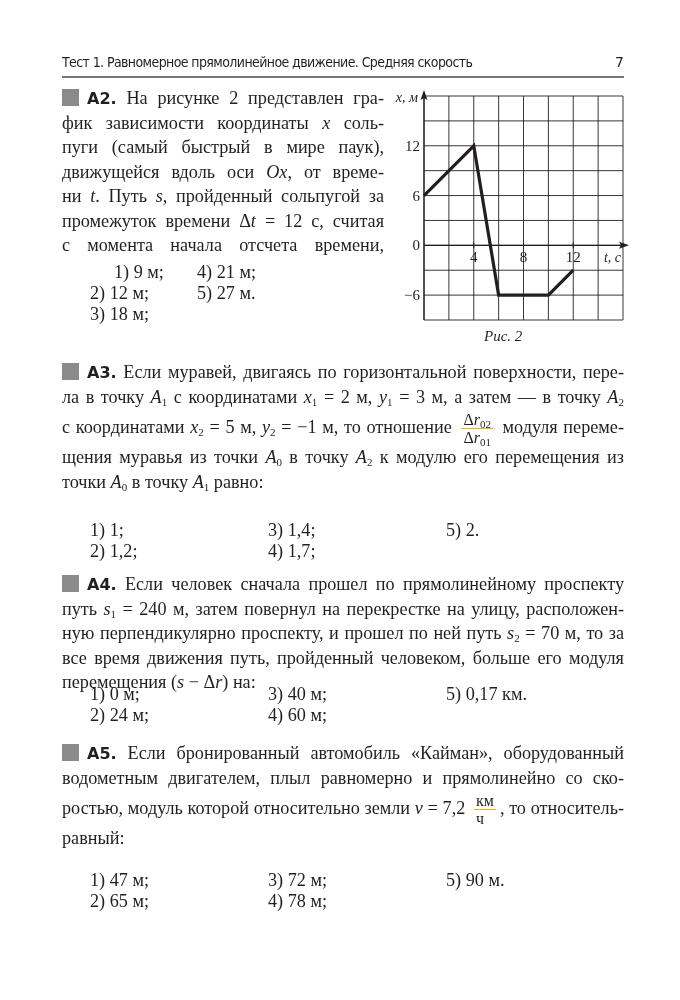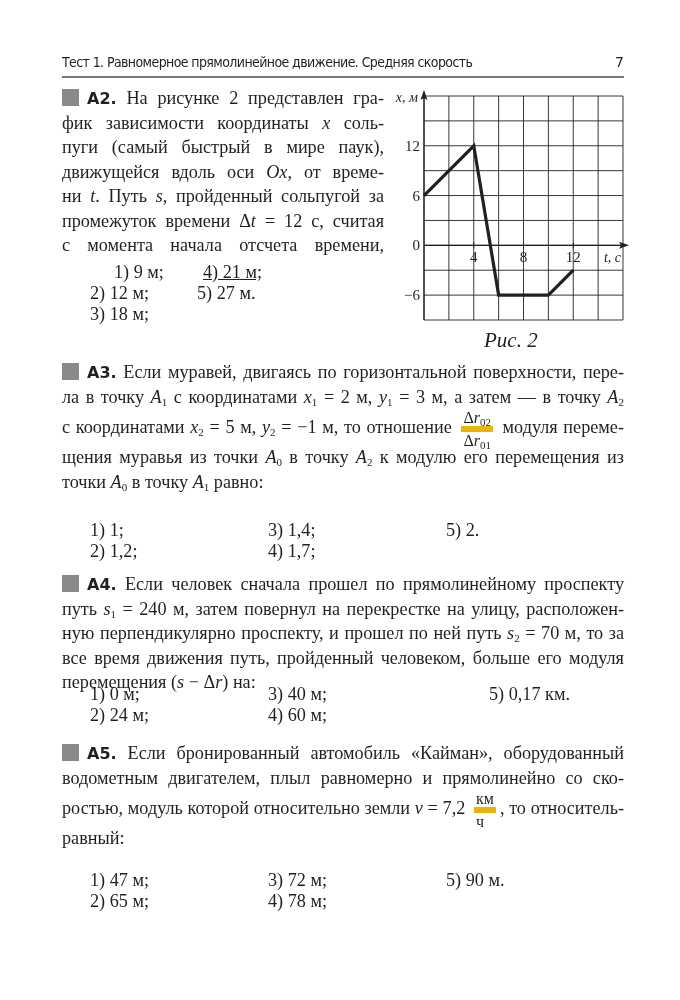--- a/index.html
+++ b/index.html
@@ -17,28 +17,28 @@
   .header-rule { position: absolute; left: 62px; top: 76px; width: 562px; height: 2px; background: #777; }
 
   .block { position: absolute; left: 62px; width: 562px; font-size: 18.2px; line-height: 24.5px; }
   .line { white-space: nowrap; text-align: justify; text-align-last: justify; display: block; height: 24.5px; }
   .line.last { text-align-last: left; }
   .sq { display: inline-block; width: 17px; height: 17px; background: #8a8a8a; vertical-align: -2px; margin-right: 8px; }
   .qnum { font-family: "DejaVu Sans", "Liberation Sans", sans-serif; font-weight: bold; font-size: 16px; }
   i { font-style: italic; }
   sub { font-size: 11px; vertical-align: -3px; line-height: 0; }
   .frac { display: inline-block; vertical-align: middle; text-align: center; line-height: 17px; font-size: 16px; margin: 0 4px; }
-  .frac .num { display: block; border-bottom: 6px solid #eab308; padding: 0 2px; }
+  .frac .num { display: block; border-bottom: 1px solid #eab308; padding: 0 2px; }
   .frac .den { display: block; padding: 0 2px; }
 
   .answers { position: absolute; font-size: 18.2px; line-height: 21px; }
   .ans { position: absolute; white-space: nowrap; }
 
   #graph { position: absolute; left: 385px; top: 85px; }
-  .caption { position: absolute; left: 484px; top: 328px; font-style: italic; font-size: 21px; }
+  .caption { position: absolute; left: 484px; top: 328px; font-style: italic; font-size: 15px; }
 </style>
 </head>
 <body>
 
 <div class="header">
   <span class="title">Тест 1. Равномерное прямолинейное движение. Средняя скорость</span>
   <span class="pnum">7</span>
 </div>
 <div class="header-rule"></div>
 
@@ -48,21 +48,21 @@
   <span class="line">пуги (самый быстрый в мире паук),</span>
   <span class="line">движущейся вдоль оси <i>Ox</i>, от време-</span>
   <span class="line">ни <i>t</i>. Путь <i>s</i>, пройденный сольпугой за</span>
   <span class="line">промежуток времени Δ<i>t</i> = 12 с, считая</span>
   <span class="line">с момента начала отсчета времени,</span>
 </div>
 <div class="answers" style="left:90px; top:262px;">
   <span class="ans" style="left:0; top:0;margin-left:24px;">1) 9 м;</span>
   <span class="ans" style="left:0; top:21px;">2) 12 м;</span>
   <span class="ans" style="left:0; top:42px;">3) 18 м;</span>
-  <span class="ans" style="left:113px; top:0;text-decoration:underline;">4) 21 м;</span>
+  <span class="ans" style="left:107px; top:0;">4) 21 м;</span>
   <span class="ans" style="left:107px; top:21px;">5) 27 м.</span>
 </div>
 
 <svg id="graph" width="250" height="245">
   <g id="grid-layer">
       <line x1="39" y1="11" x2="39" y2="235" stroke="#231f20" stroke-width="0.9"></line>
       <line x1="63.875" y1="11" x2="63.875" y2="235" stroke="#231f20" stroke-width="0.9"></line>
       <line x1="88.75" y1="11" x2="88.75" y2="235" stroke="#231f20" stroke-width="0.9"></line>
       <line x1="113.625" y1="11" x2="113.625" y2="235" stroke="#231f20" stroke-width="0.9"></line>
       <line x1="138.5" y1="11" x2="138.5" y2="235" stroke="#231f20" stroke-width="0.9"></line>
@@ -130,21 +130,21 @@
   <span class="line">путь <i>s</i><sub>1</sub> = 240 м, затем повернул на перекрестке на улицу, расположен-</span>
   <span class="line">ную перпендикулярно проспекту, и прошел по ней путь <i>s</i><sub>2</sub> = 70 м, то за</span>
   <span class="line">все время движения путь, пройденный человеком, больше его модуля</span>
   <span class="line last">перемещения (<i>s</i> − Δ<i>r</i>) на:</span>
 </div>
 <div class="answers" style="left:90px; top:684px;">
   <span class="ans" style="left:0; top:0;">1) 0 м;</span>
   <span class="ans" style="left:0; top:21px;">2) 24 м;</span>
   <span class="ans" style="left:178px; top:0;">3) 40 м;</span>
   <span class="ans" style="left:178px; top:21px;">4) 60 м;</span>
-  <span class="ans" style="left:356px; top:0;margin-left:43px;">5) 0,17 км.</span>
+  <span class="ans" style="left:356px; top:0;">5) 0,17 км.</span>
 </div>
 
 <div class="block" style="top:741px;">
   <span class="line"><span class="sq"></span><span class="qnum">А5.</span> <span>Если бронированный автомобиль «Кайман», оборудованный</span></span>
   <span class="line">водометным двигателем, плыл равномерно и прямолинейно со ско-</span>
   <span class="line" style="height:36px; line-height:36px;">ростью, модуль которой относительно земли <i>v</i> = 7,2 <span class="frac"><span class="num">км</span><span class="den">ч</span></span>, то относитель-</span>
   <span class="line last">равный:</span>
 </div>
 <div class="answers" style="left:90px; top:870px;">
   <span class="ans" style="left:0; top:0;">1) 47 м;</span>

